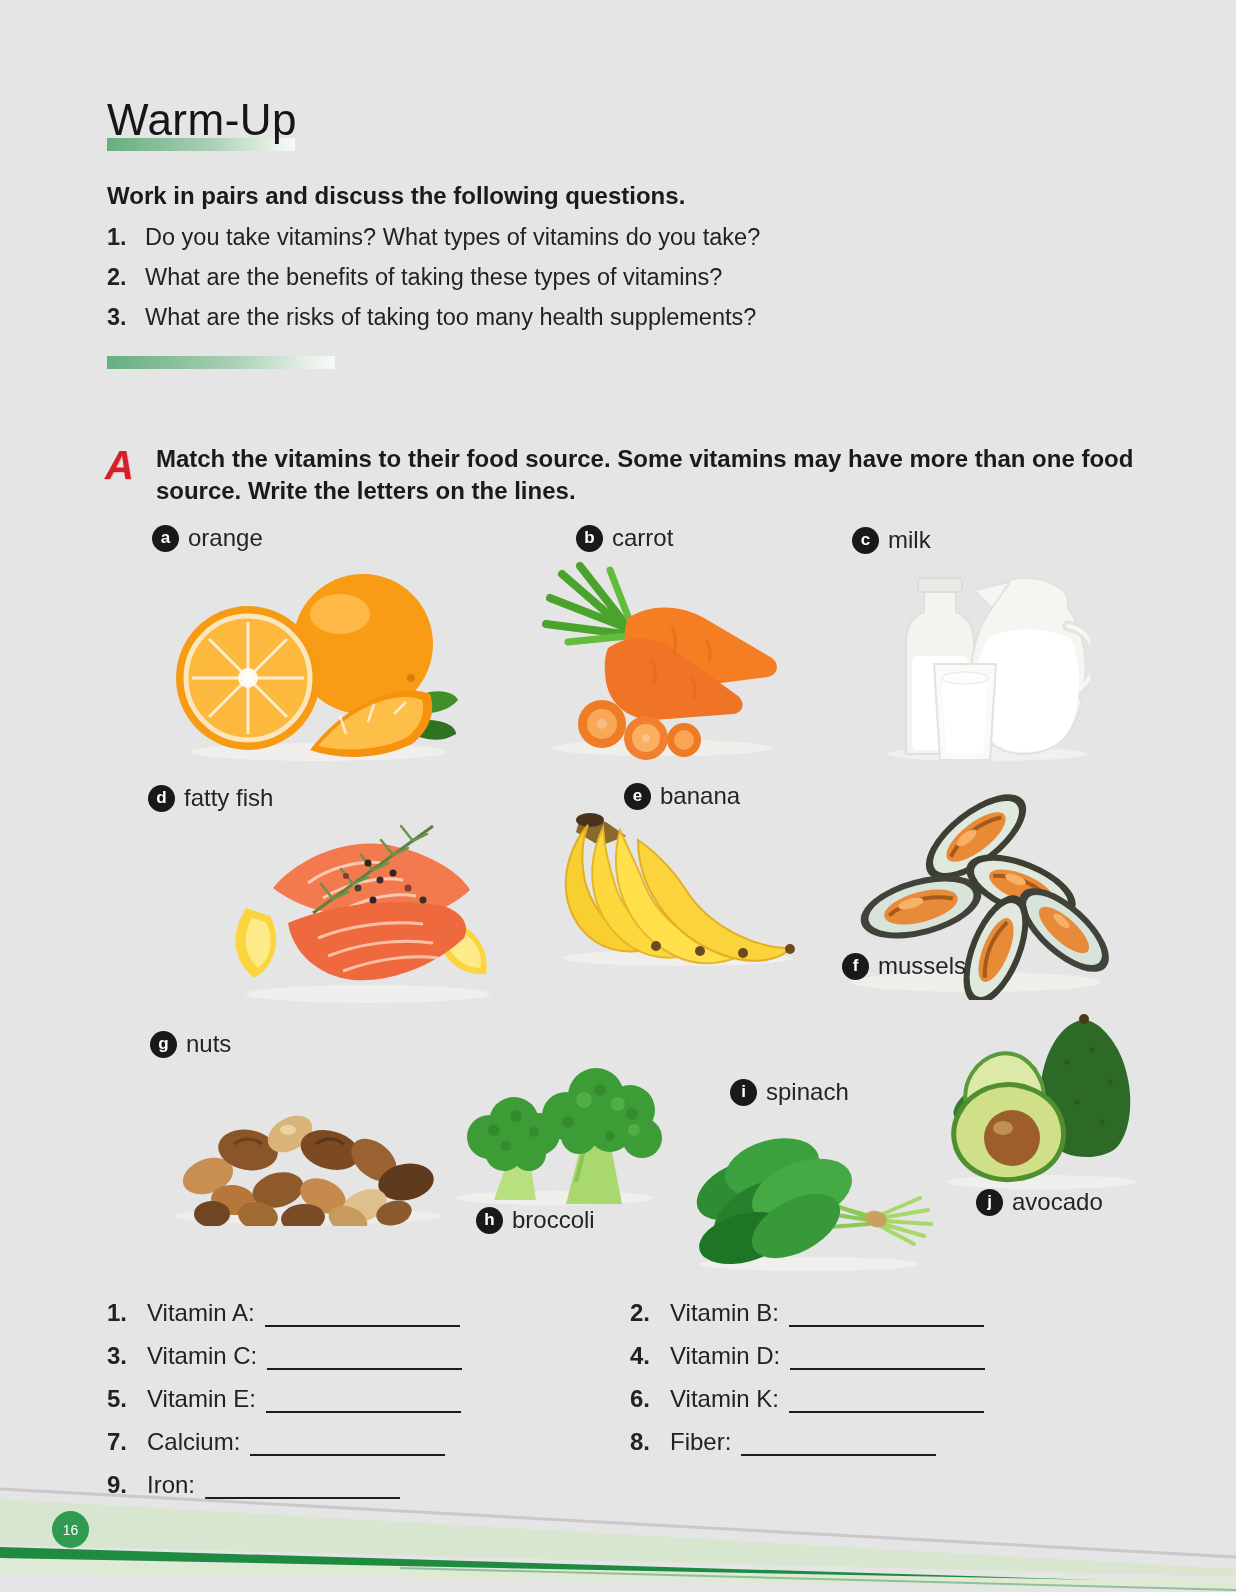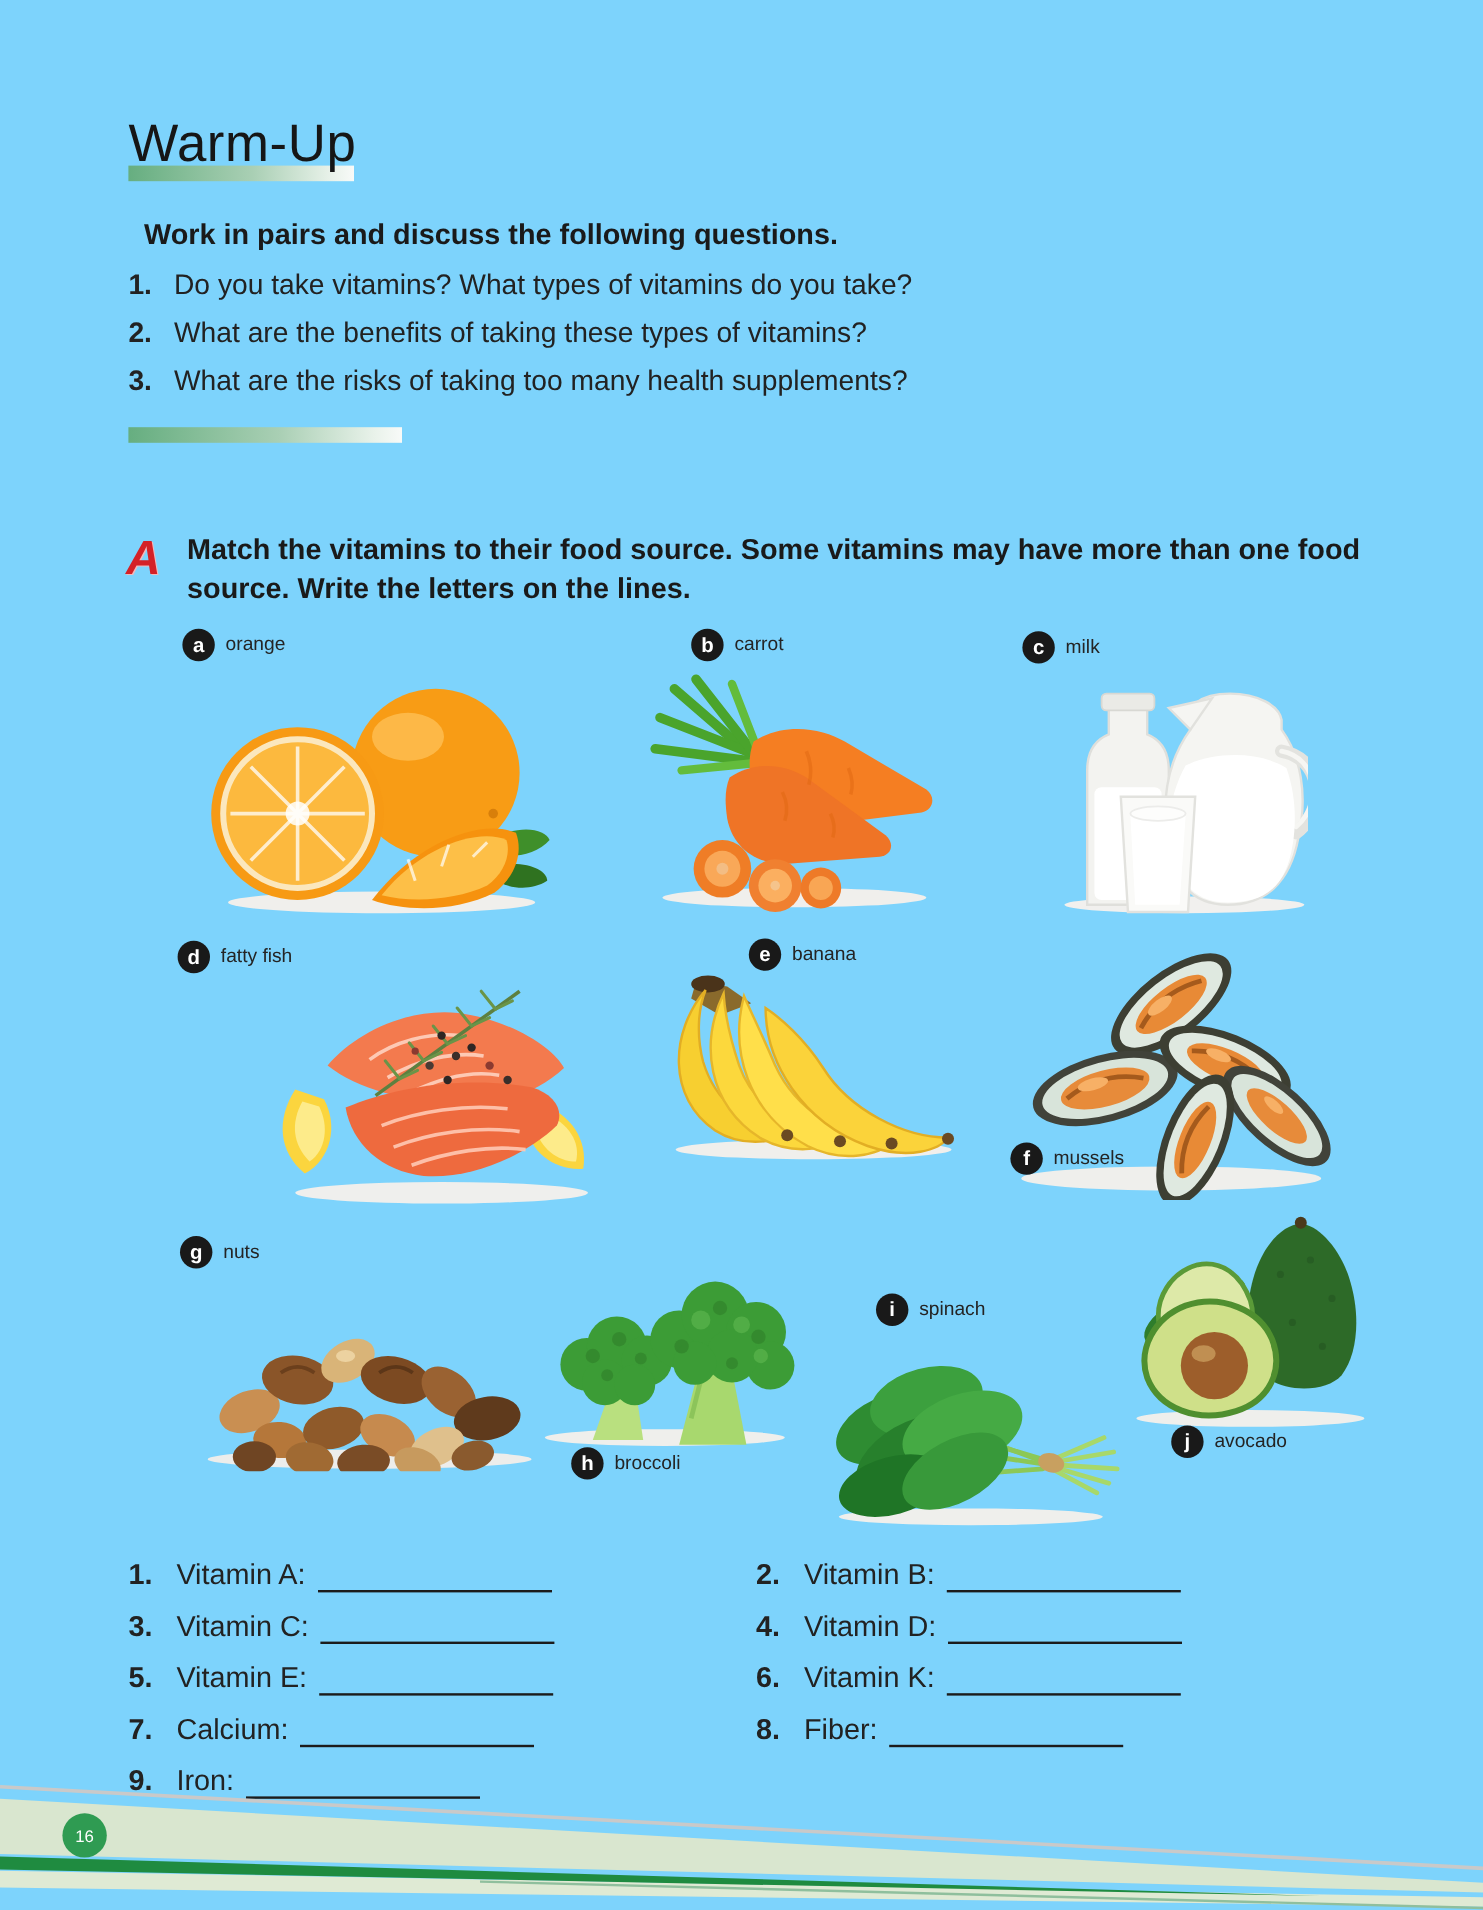--- a/index.html
+++ b/index.html
@@ -1,51 +1,51 @@
 <!DOCTYPE html>
 <html><head>
 <meta charset="utf-8">
 <style>
   * { margin:0; padding:0; box-sizing:border-box; }
   html,body { background:#fff; }
   .page {
-    position:relative; width:1236px; height:1592px; background:#7dd3fc;
+    position:relative; width:1236px; height:1592px; background:#e5e5e5;
     font-family:"Liberation Sans", sans-serif; color:#1c1c1c; overflow:hidden;
   }
   
   .sec-title { position:absolute; left:107px; }
   .sec-title h1 { font-size:44px; font-weight:400; letter-spacing:0.5px; color:#161616; line-height:1.0; }
   .title-underline { height:13px; margin-top:-4px; background:linear-gradient(90deg,#66ae80 0%,#a9cfb4 55%,#e9f2ea 90%,#f8faf8 100%); }
   #warmup-title { top:98px; }
   #warmup-title .title-underline { width:188px; }
   #vocab-title { top:360px; }
   #vocab-title .title-underline { width:228px; }
 
   
-  .intro { position:absolute; left:107px; top:182px; font-size:24px; font-weight:700; color:#1a1a1a;margin-left:13px; }
+  .intro { position:absolute; left:107px; top:182px; font-size:24px; font-weight:700; color:#1a1a1a; }
   .questions { position:absolute; left:107px; top:224px; }
   .q-row { display:flex; margin-bottom:13px; font-size:23.5px; color:#222; }
   .q-num { font-weight:700; width:38px; flex:0 0 38px; }
 
   
   .exercise-head { position:absolute; left:105px; top:443px; display:flex; }
   .ex-letter {
     font-size:40px; font-weight:700; font-style:italic; color:#d42127; line-height:1;
     text-shadow:1px 1px 0 #f4b8ba; margin-right:22px; margin-top:2px;
   }
   .ex-instructions { width:985px; font-size:24px; font-weight:700; color:#1a1a1a; line-height:1.33; }
 
   
   .food-label { position:absolute; display:flex; align-items:center; white-space:nowrap; }
   .badge {
     display:inline-flex; align-items:center; justify-content:center;
     width:27px; height:27px; border-radius:50%; background:#191919; color:#fff;
     font-size:17px; font-weight:700; margin-right:9px;
   }
-  .food-name { font-size:16px; color:#242424; }
+  .food-name { font-size:24px; color:#242424; }
   .food-svg { position:absolute; }
 
   
   .blanks {
     position:absolute; left:107px; top:1288px; width:1010px;
     display:grid; grid-template-columns:523px 487px; grid-auto-rows:43px;
   }
   .blank-item { display:flex; align-items:flex-end; font-size:24px; color:#222; padding-bottom:4px; }
   .blank-num { font-weight:700; width:40px; flex:0 0 40px; }
   .blank-label { margin-right:10px; }

